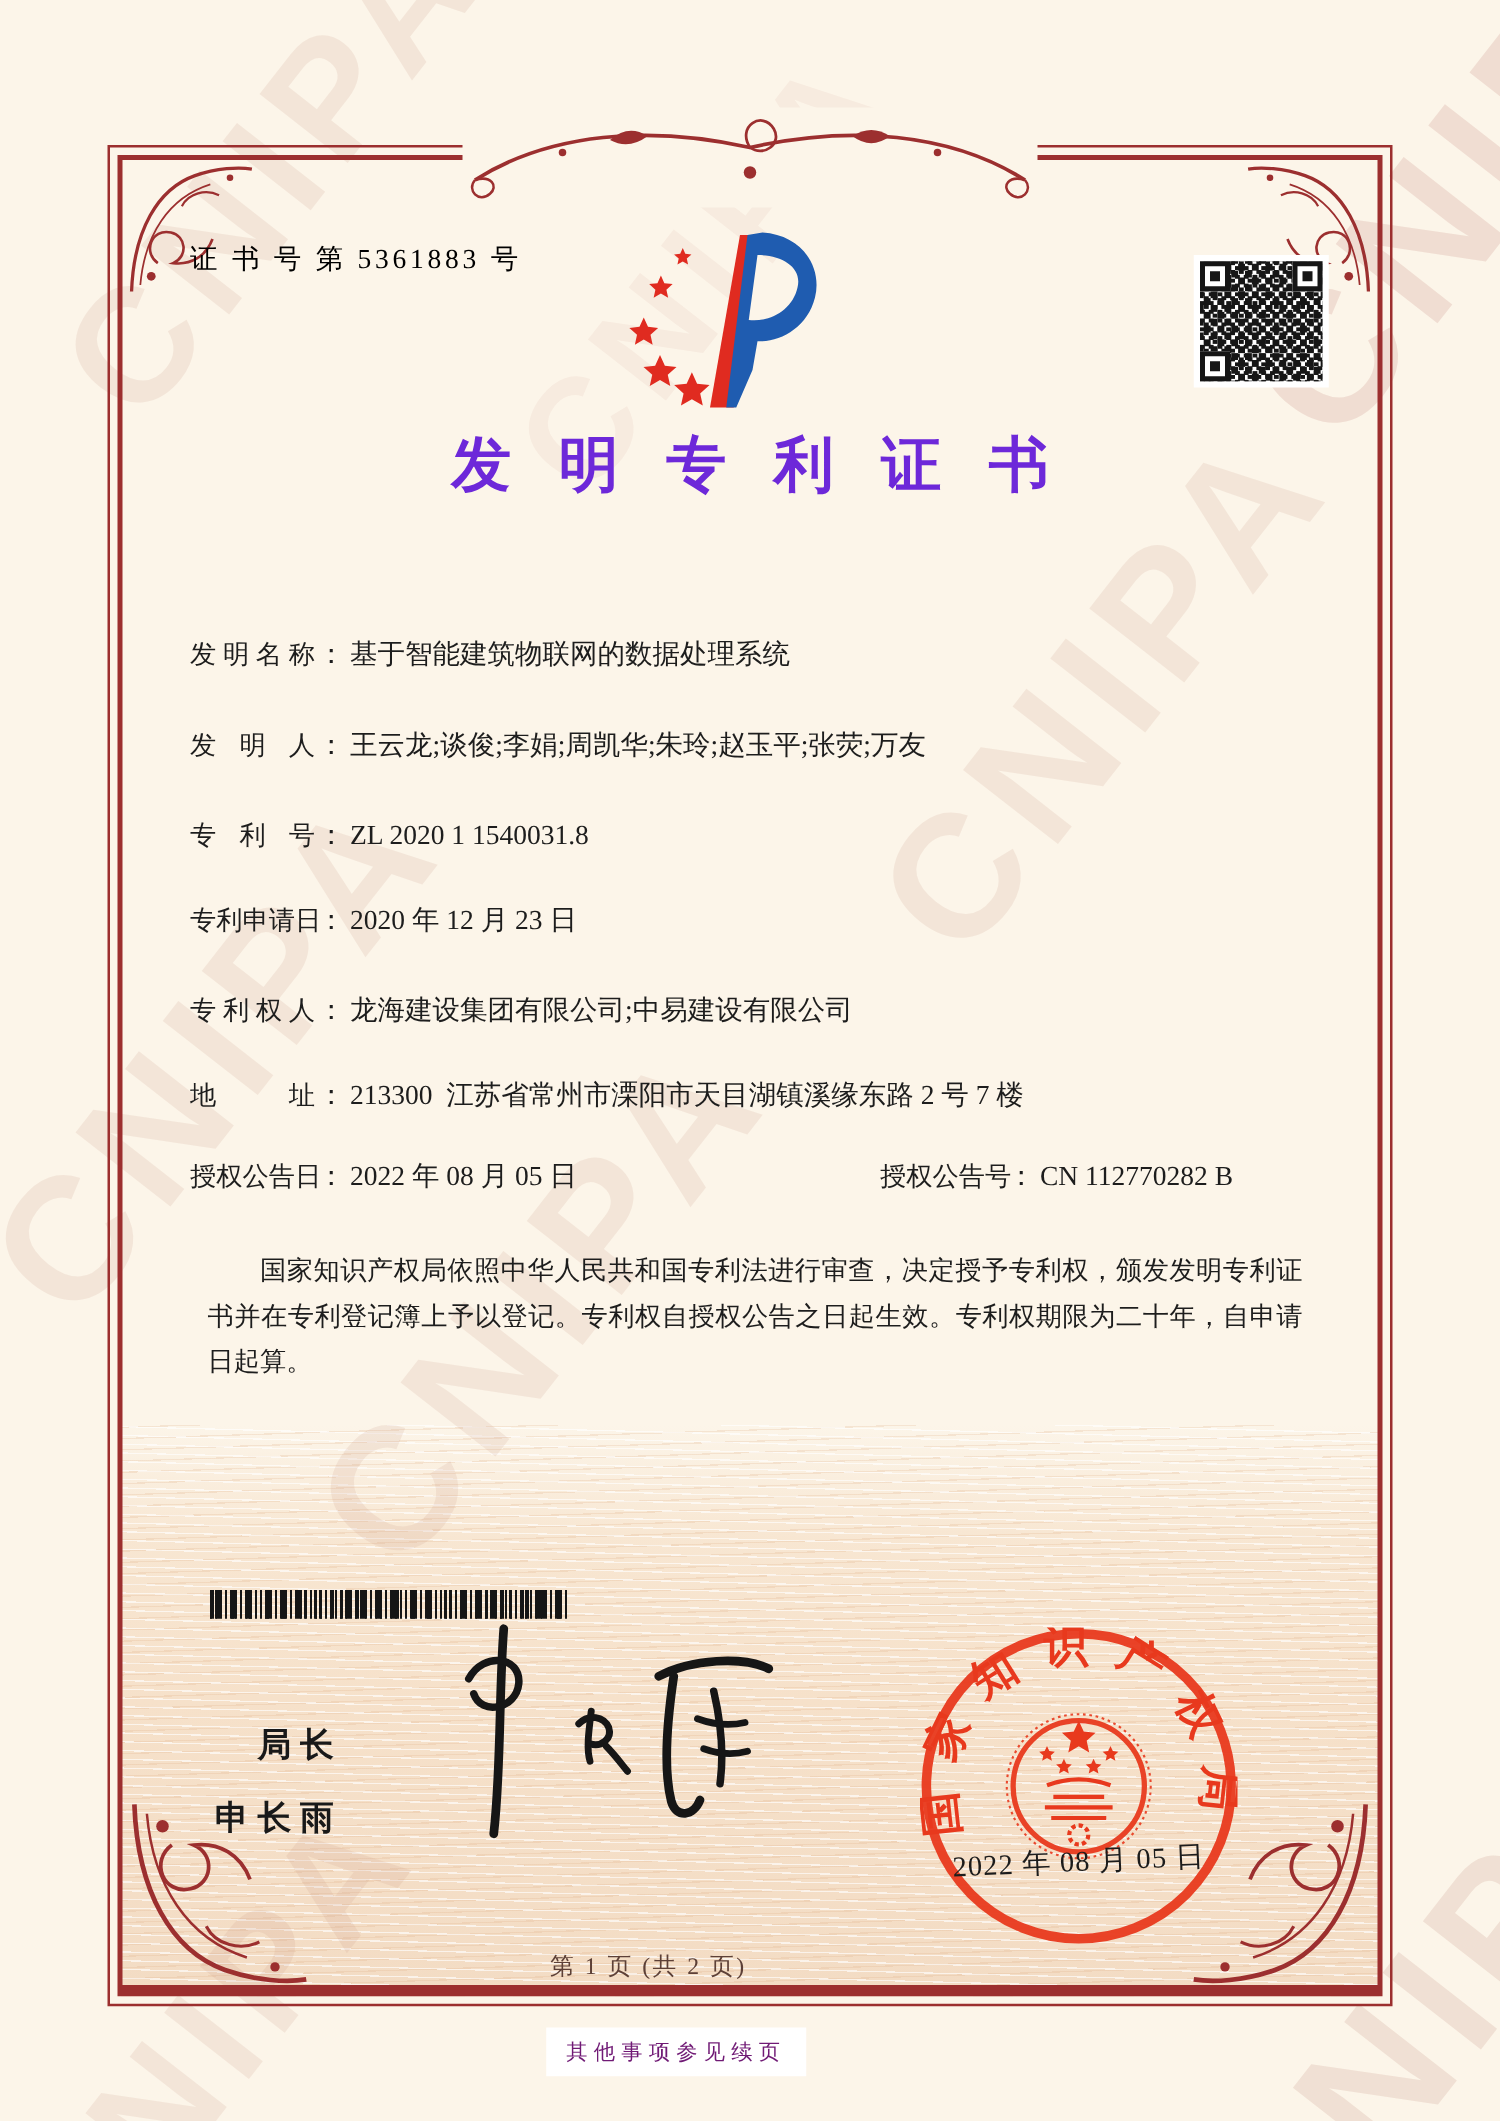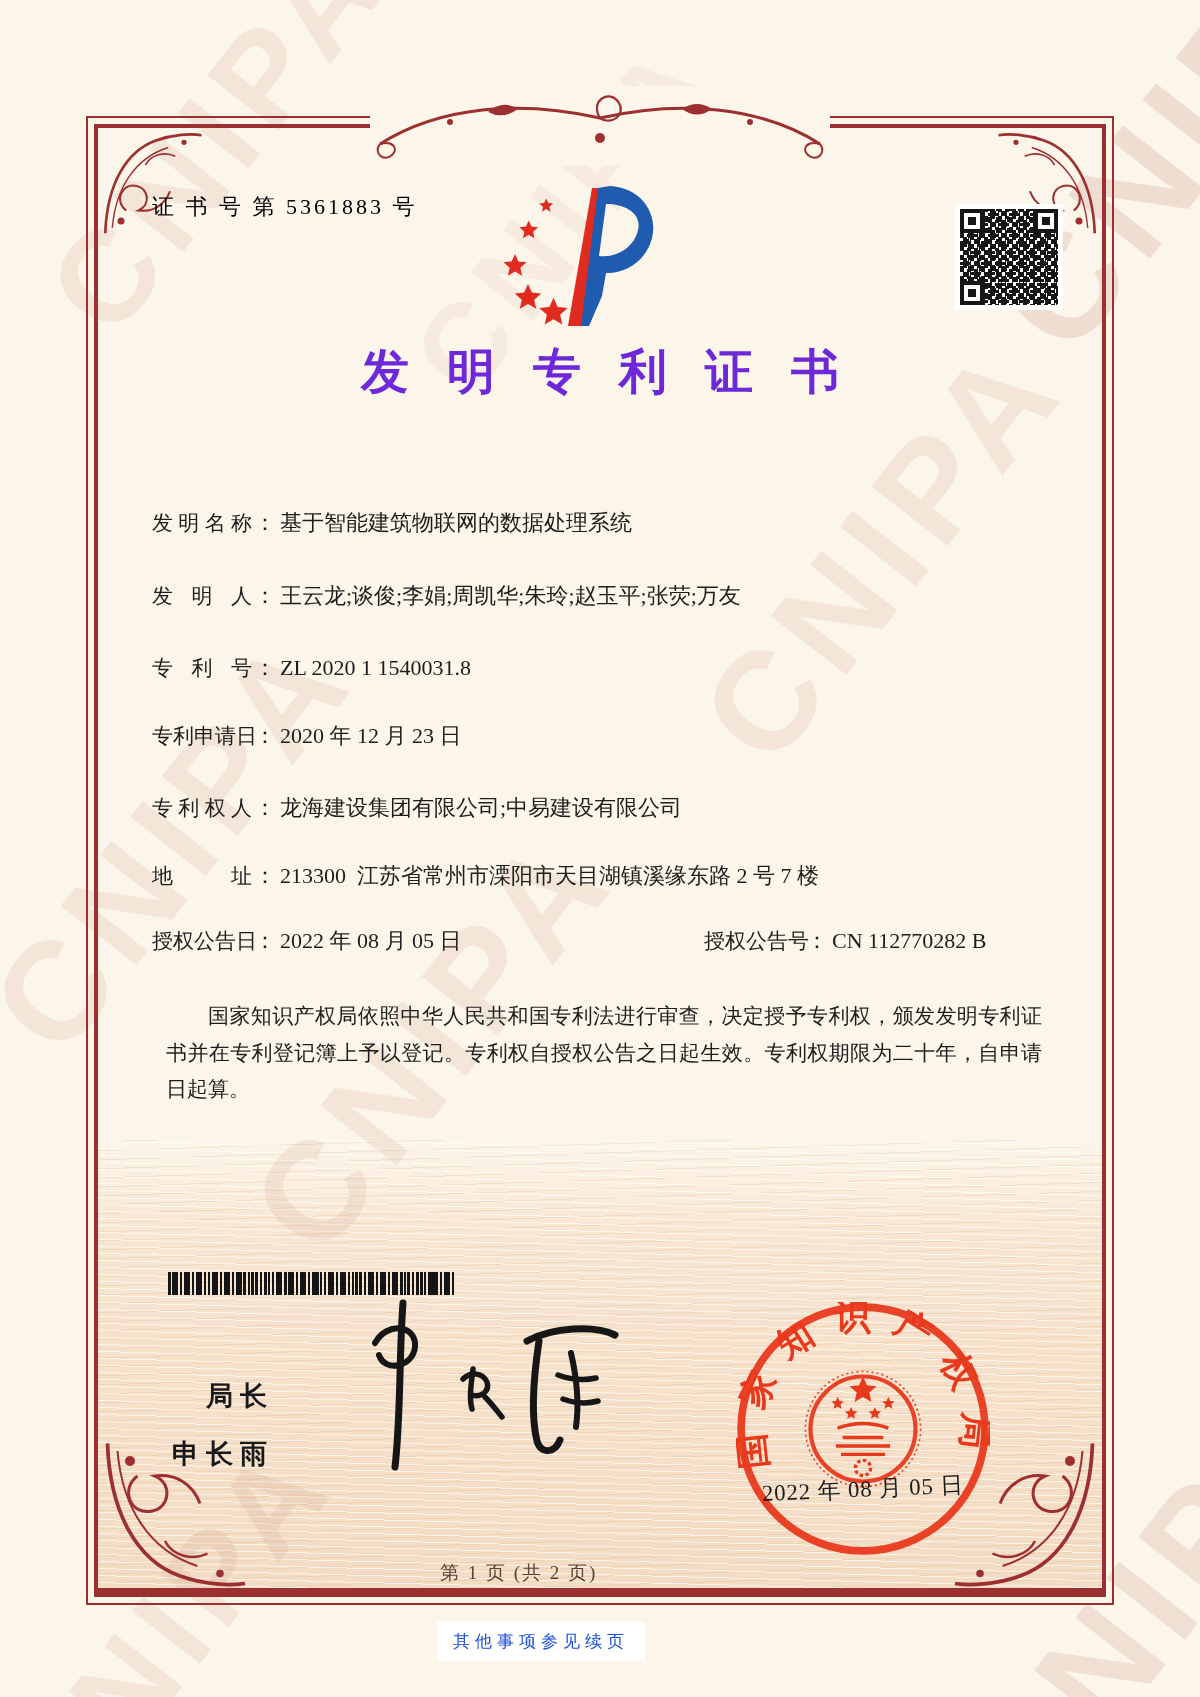--- a/index.html
+++ b/index.html
@@ -65,21 +65,21 @@
       repeating-linear-gradient(90deg,#151515 0 3px, rgba(0,0,0,0) 3px 17px, #151515 17px 19px, rgba(0,0,0,0) 19px 29px); }
   .director { position:absolute; left:172px; top:1378px;
     font-family:"Liberation Sans","DejaVu Sans",sans-serif; font-weight:600;
     font-size:27px; color:#191919; letter-spacing:7px; }
   .director div { margin-bottom:22px;text-align:right; }
   .signature { position:absolute; left:355px; top:1285px; width:270px; height:210px; }
   .seal { position:absolute; left:736px; top:1302px; width:254px; height:254px; }
   .page-foot { position:absolute; left:440px; top:1560px; width:280px; text-align:left;
     font-size:19px; color:#5d4037; letter-spacing:2px; }
   .cont-note { position:absolute; left:437px; top:1622px; background:#ffffff;
-    padding:8px 16px; font-size:17px; color:#1d4ed8; letter-spacing:5px; }
+    padding:8px 16px; font-size:17px; color:#701a75; letter-spacing:5px; }
 </style>
 </head>
 <body>
 
 <div class="page">
 
   <div class="wm" style="left:-10px;top:60px;font-size:130px;">CNIPA</div>
   <div class="wm" style="left:930px;top:40px;font-size:150px;color:rgba(205,148,136,0.24);">CNIPA</div>
   <div class="wm" style="left:360px;top:150px;font-size:115px;color:rgba(202,152,138,0.10);">CNIPA</div>
   <div class="wm" style="left:640px;top:470px;font-size:140px;">CNIPA</div>

